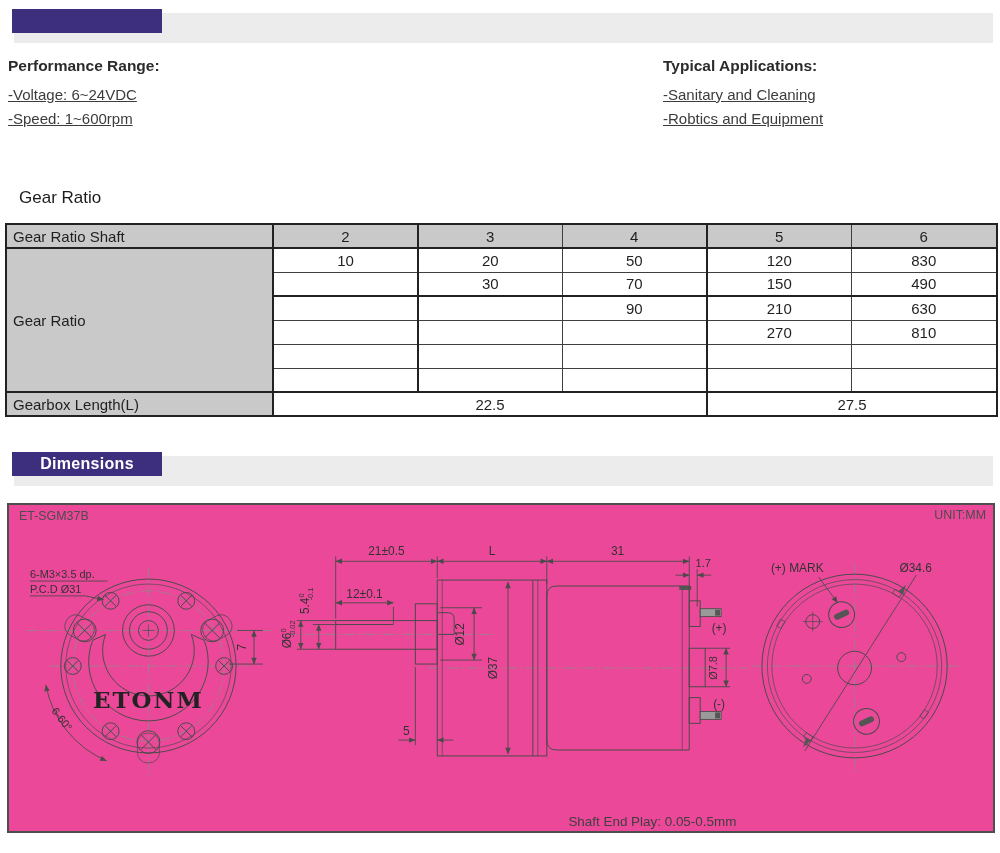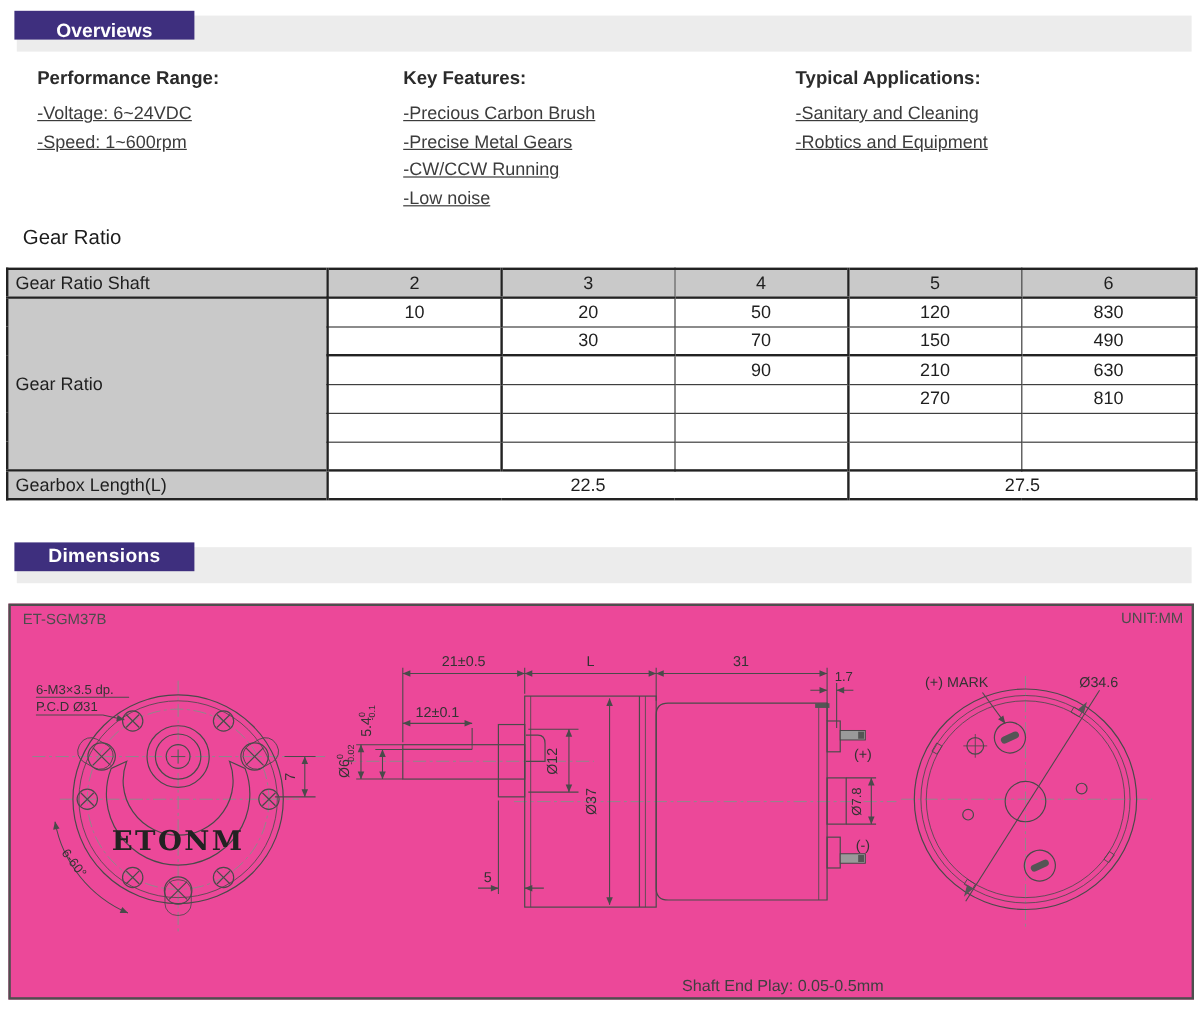--- a/index.html
+++ b/index.html
@@ -15,21 +15,21 @@
     color:#ffffff; font-size:16px; font-weight:bold;
     display:flex; align-items:center; justify-content:center; letter-spacing:.3px;
   }
   #ov-strip { top:13px; } #ov-badge { top:9px; }
   #dim-strip { top:456px; } #dim-badge { top:452px; }
 
   
   .col { position:absolute; top:57px; font-size:15px; color:#3c3c3c; }
   .col h3 { font-size:15.5px; font-weight:bold; color:#2b2b2b; margin:0 0 8px 0; }
   .col .item { line-height:23.5px; white-space:nowrap;text-decoration:underline; }
-  #col-perf { left:8px;margin-left:23px; } #col-feat { left:336px; } #col-app { left:663px; }
+  #col-perf { left:8px; } #col-feat { left:336px; } #col-app { left:663px; }
 
   .gear-title { position:absolute; left:19px; top:188px; font-size:17px; color:#1c1c1c; }
 
   
   table.gr {
     position:absolute; left:5px; top:223px; width:991px;
     border-collapse:collapse; table-layout:fixed;
     font-size:15px; color:#1f1f1f;
   }
   table.gr { border:2px solid #222; }
@@ -62,33 +62,25 @@
 </style>
 </head>
 <body>
 
 <div class="page">
 
   <div id="ov-strip" class="strip"></div>
   <div id="ov-badge" class="badge">
     <span></span>
   </div>
-  <div id="ov-badge-fix" style="position:absolute;left:12px;top:9px;width:150px;height:36px;display:flex;align-items:center;justify-content:center;color:#fff;font-size:16px;font-weight:bold;">Overviews</div>
 
   <div class="col" id="col-perf">
     <h3>Performance Range:</h3>
     <div class="item">-Voltage: 6~24VDC</div>
     <div class="item">-Speed: 1~600rpm</div>
-  </div>
-  <div class="col" id="col-feat">
-    <h3>Key Features:</h3>
-    <div class="item">-Precious Carbon Brush</div>
-    <div class="item">-Precise Metal Gears</div>
-    <div class="item">-CW/CCW Running</div>
-    <div class="item">-Low noise</div>
   </div>
   <div class="col" id="col-app">
     <h3>Typical Applications:</h3>
     <div class="item">-Sanitary and Cleaning</div>
     <div class="item">-Robtics and Equipment</div>
   </div>
 
   <div class="gear-title">Gear Ratio</div>
 
   <table class="gr">

